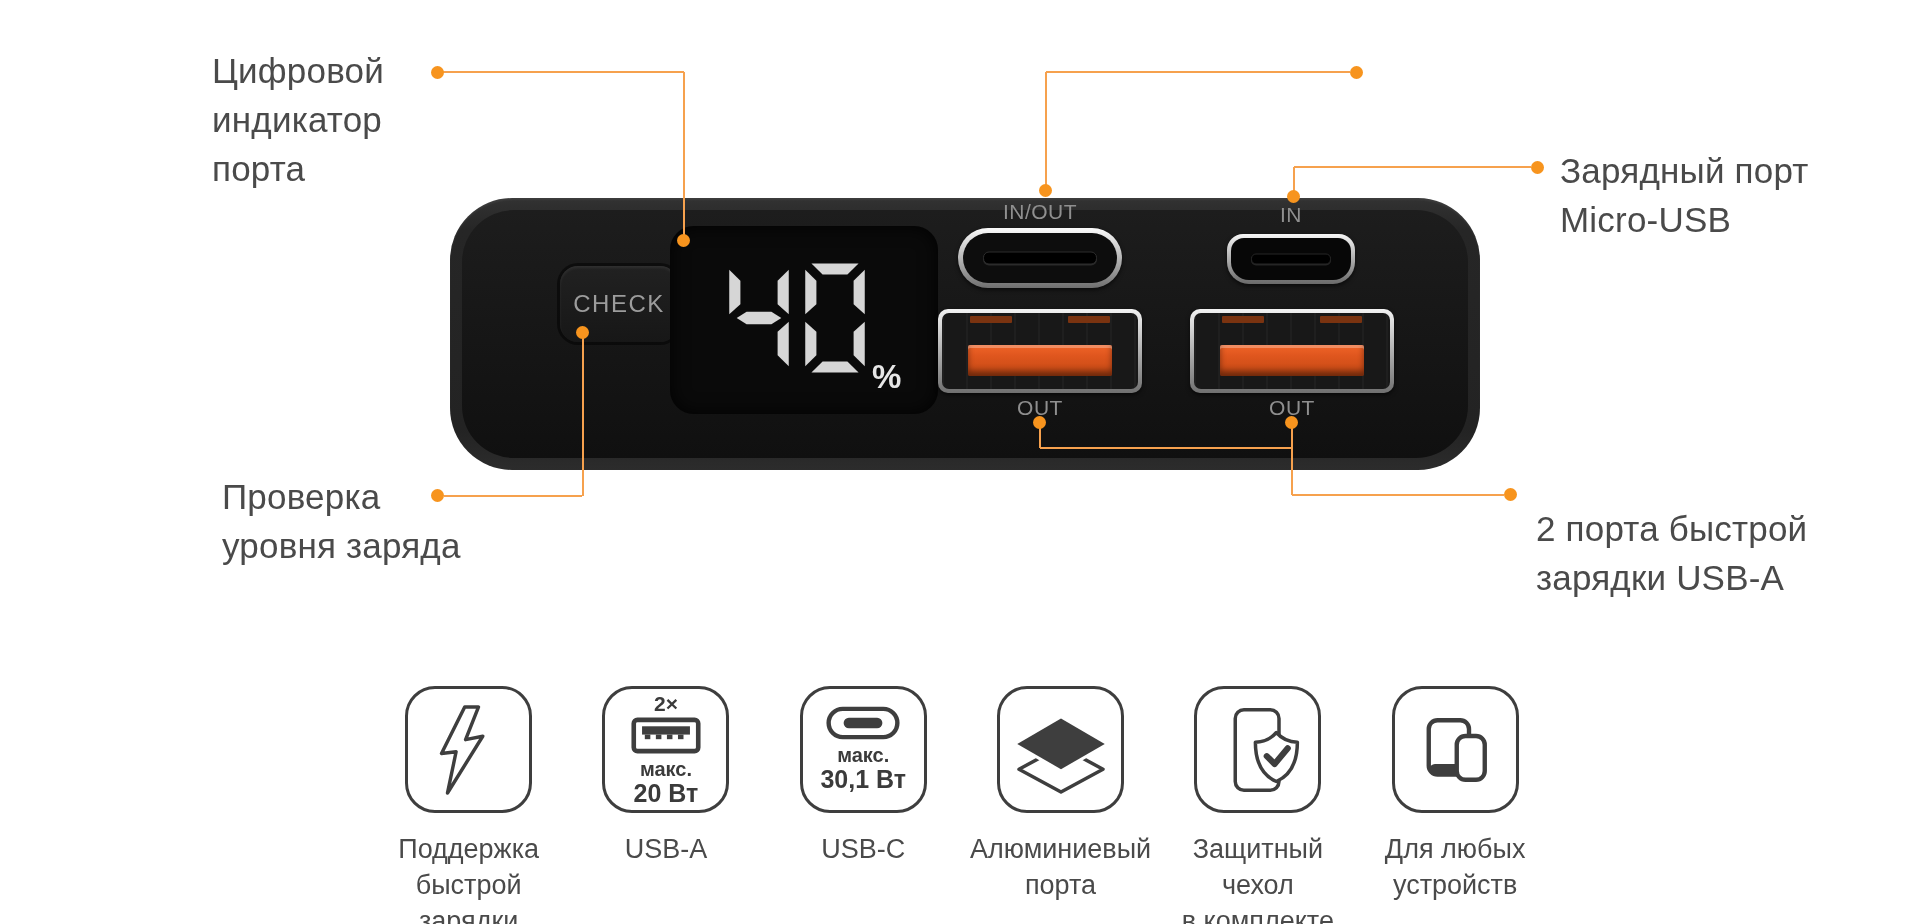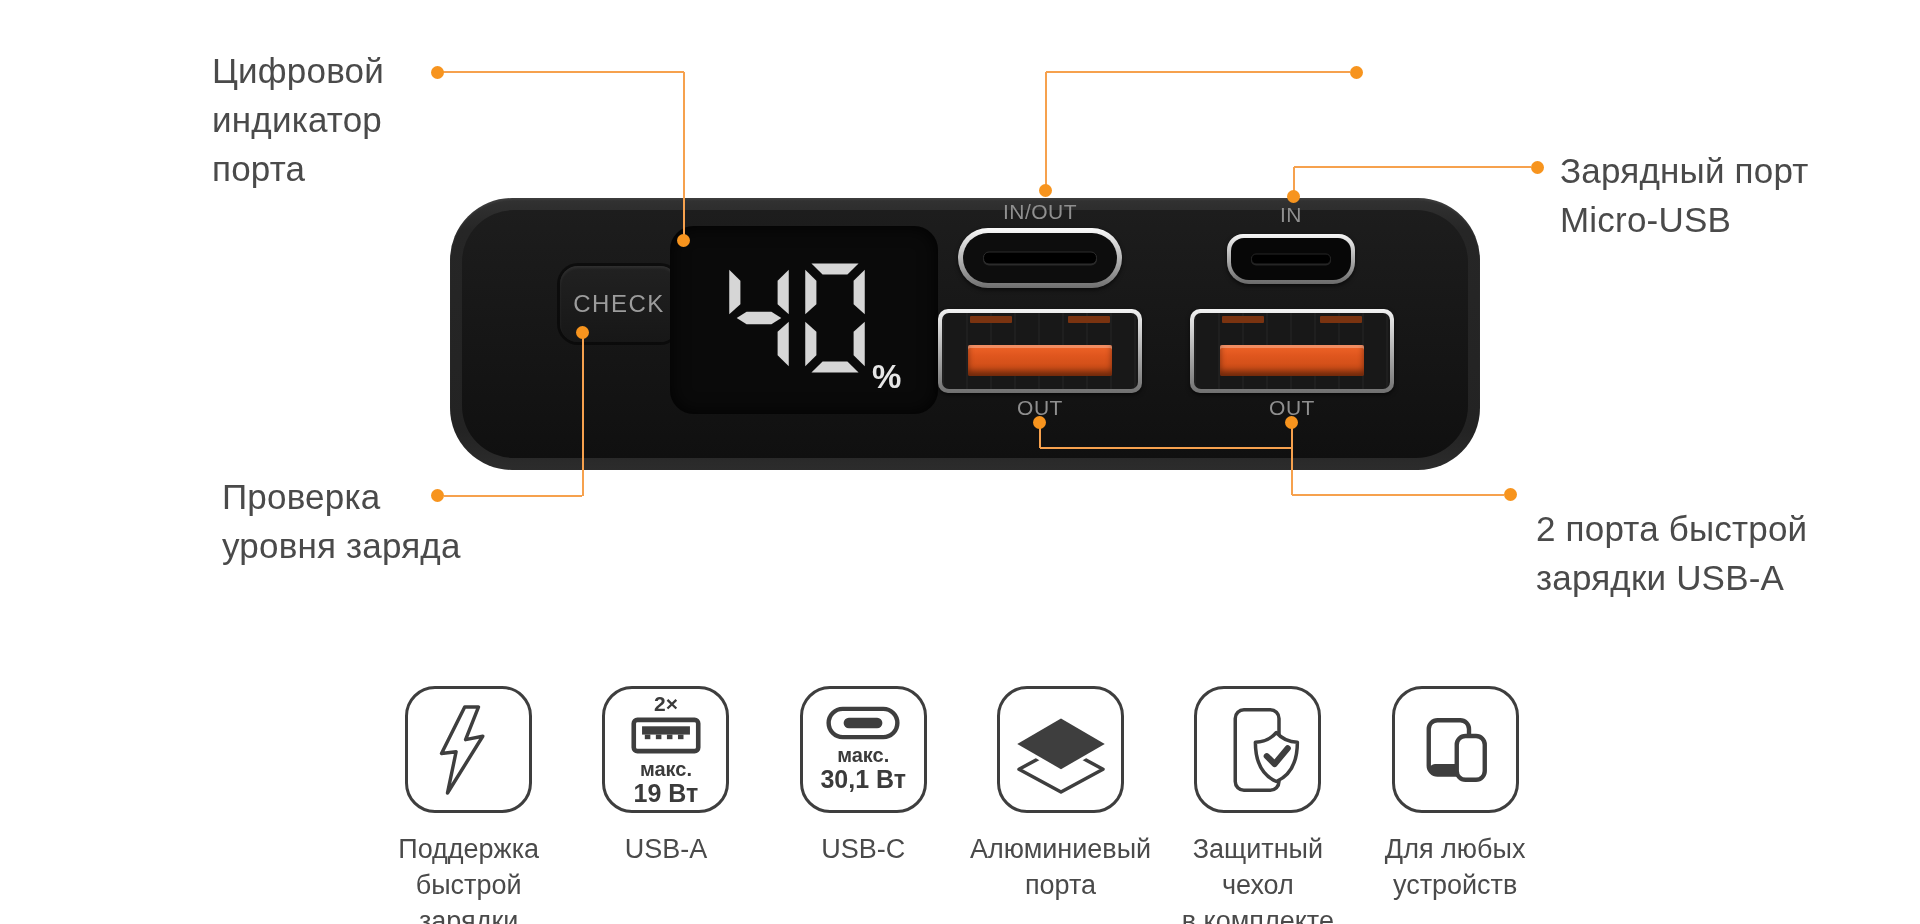--- a/index.html
+++ b/index.html
@@ -196,21 +196,21 @@
         <div class="mini-txt mult">2×</div>
         <svg width="70" height="37" viewBox="0 0 76 40">
           <rect class="ic-stroke" x="3" y="3" width="70" height="34" rx="4" fill="none" stroke-width="5"></rect>
           <rect class="ic-fill" x="12" y="10" width="52" height="9"></rect>
           <rect class="ic-fill" x="15" y="19" width="6" height="5"></rect>
           <rect class="ic-fill" x="27" y="19" width="6" height="5"></rect>
           <rect class="ic-fill" x="39" y="19" width="6" height="5"></rect>
           <rect class="ic-fill" x="51" y="19" width="6" height="5"></rect>
         </svg>
         <div class="mini-txt maxw">макс.</div>
-        <div class="mini-txt pow">19 Вт</div>
+        <div class="mini-txt pow">20 Вт</div>
       </div>
       <div class="feature-label">USB-A</div>
     </div>
 
     <div class="feature">
       <div class="feature-card">
         <svg width="74" height="34" viewBox="0 0 84 38">
           <rect class="ic-stroke" x="3" y="3" width="78" height="32" rx="16" fill="none" stroke-width="5"></rect>
           <rect class="ic-fill" x="20" y="13" width="44" height="12" rx="6"></rect>
         </svg>

